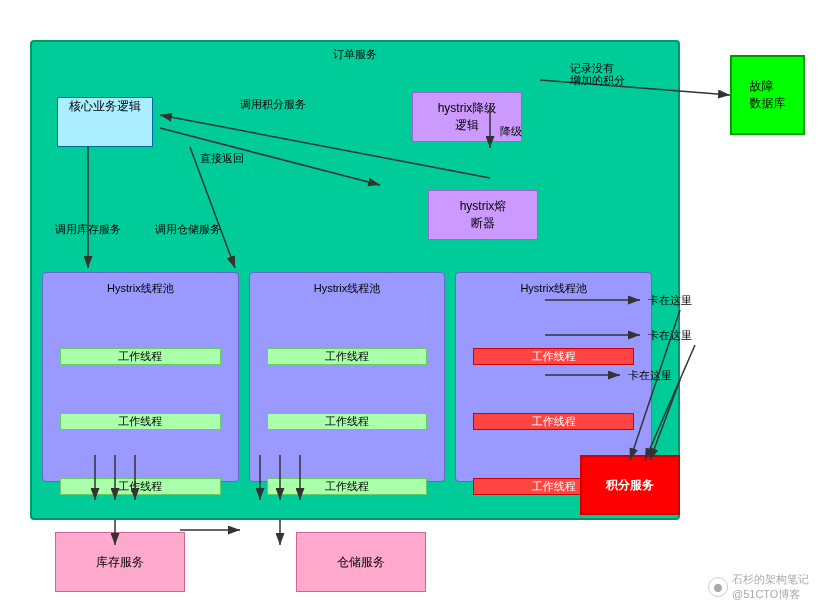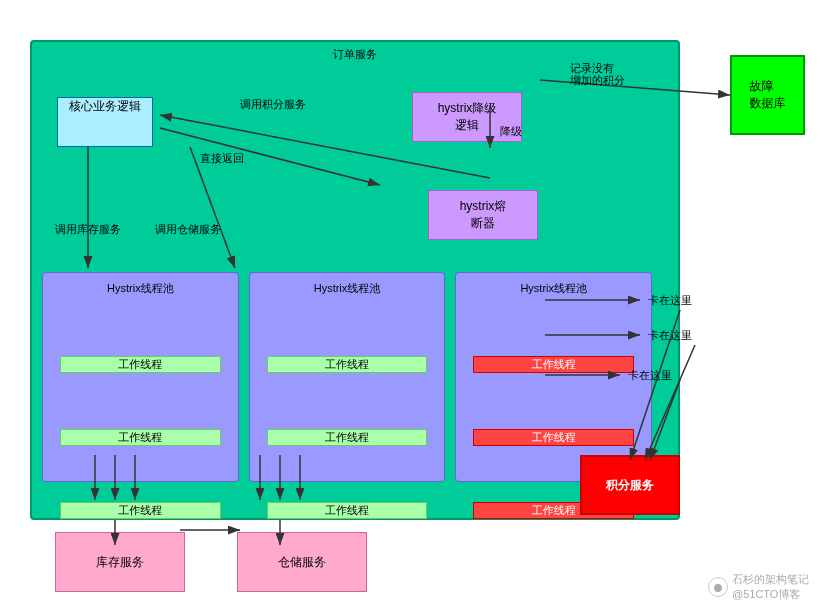--- a/index.html
+++ b/index.html
@@ -77,21 +77,20 @@
     }
     .thread-pool-box {
       flex: 1;
       background: #9999ff;
       border: 1px solid #6666cc;
       border-radius: 4px;
       padding: 8px;
       display: flex;
       flex-direction: column;
       align-items: center;
-      gap: 8px;
     }
     .thread-pool-label {
       font-size: 11px;
       color: #000;
       margin-bottom: 4px;
     }
     .worker-thread-box {
       width: 90%;
       height: 32px;
       background: #aaffaa;
@@ -235,21 +234,21 @@
 
   <div class="fault-db-box">
     <span style="white-space:pre-line; text-align:left;">故障
 数据库</span>
   </div>
 
   <div class="failure-service-box">
     <span>积分服务</span>
   </div>
 
-  <div style="position:absolute; bottom:18px; left:55px; display:flex; gap:52px;">
+  <div style="position:absolute; bottom:18px; left:55px; display:flex; gap:111px;">
     <div class="service-box">
       <span>库存服务</span>
     </div>
     <div class="service-box">
       <span>仓储服务</span>
     </div>
   </div>
 
   <svg class="svg-overlay" xmlns="http://www.w3.org/2000/svg">
     <defs>

